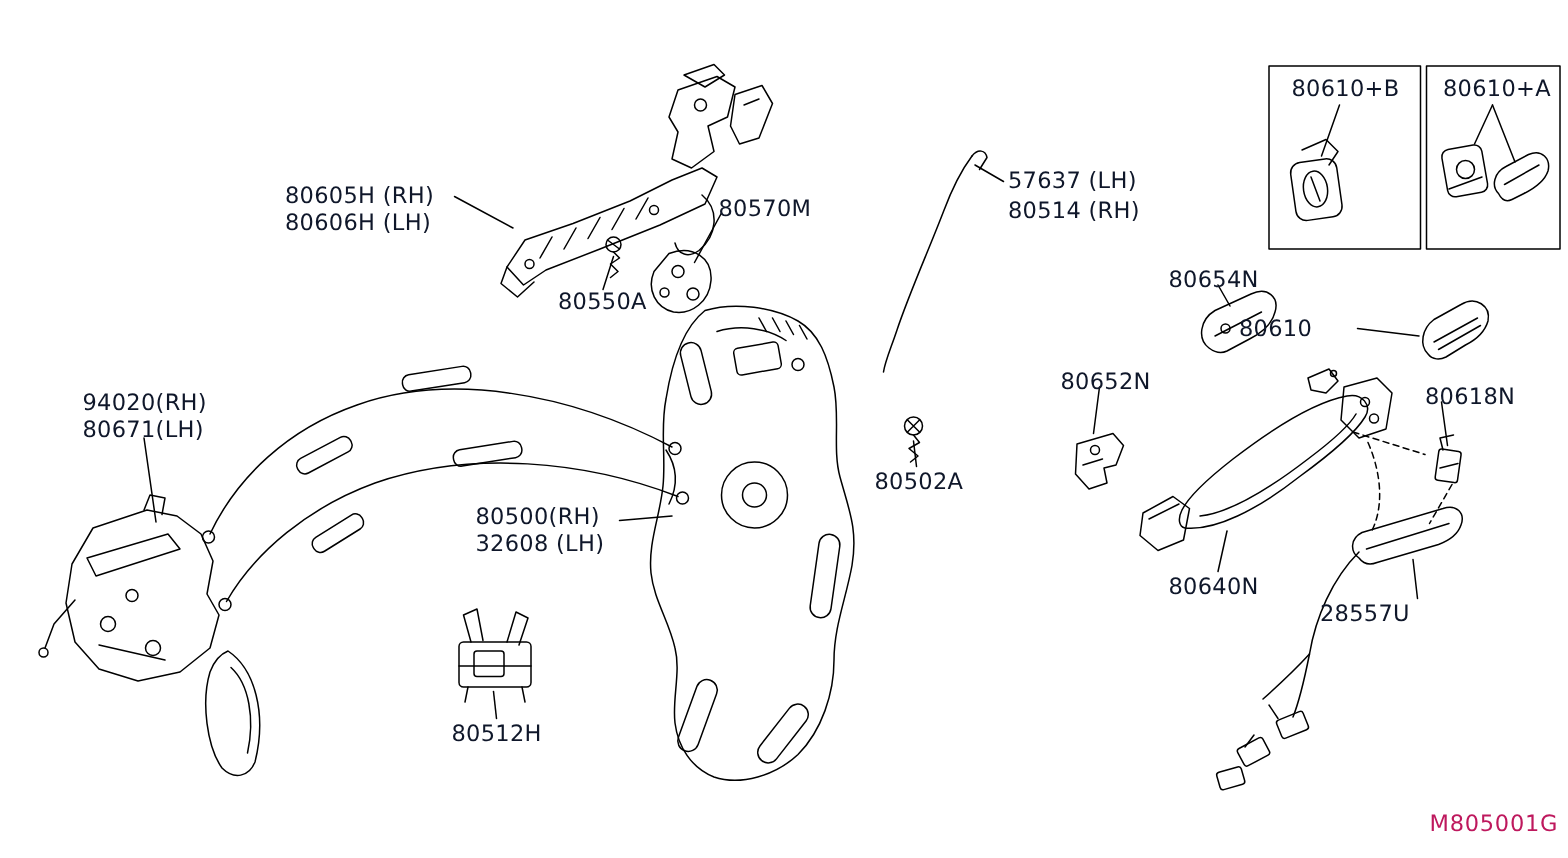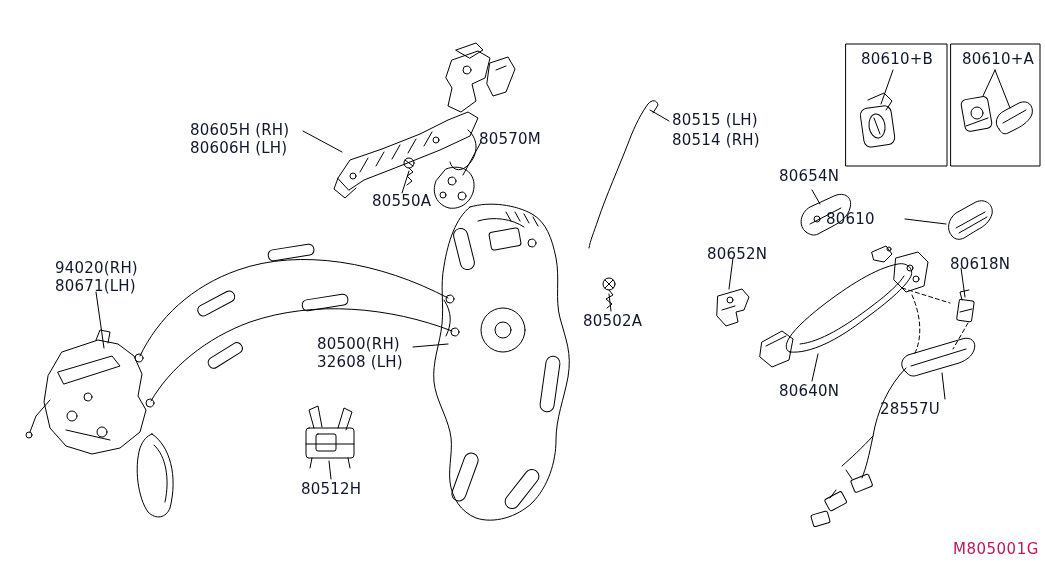--- a/index.html
+++ b/index.html
@@ -204,25 +204,25 @@
         <path d="M331,479 L329,461"></path>
       </g>
 
     </g>
   </svg>
 
   <div class="lbl" style="left:190px; top:121px">80605H (RH)</div>
   <div class="lbl" style="left:190px; top:139px">80606H (LH)</div>
   <div class="lbl" style="left:479px; top:130px">80570M</div>
   <div class="lbl" style="left:372px; top:192px">80550A</div>
-  <div class="lbl" style="left:672px; top:111px">80515 (LH)</div>
+  <div class="lbl" style="left:672px; top:111px">57637 (LH)</div>
   <div class="lbl" style="left:672px; top:131px">80514 (RH)</div>
   <div class="lbl" style="left:861px; top:50px">80610+B</div>
   <div class="lbl" style="left:962px; top:50px">80610+A</div>
-  <div class="lbl" style="left:779px; top:167px">80654N</div>
+  <div class="lbl" style="left:779px; top:177px">80654N</div>
   <div class="lbl" style="left:826px; top:210px">80610</div>
   <div class="lbl" style="left:707px; top:245px">80652N</div>
   <div class="lbl" style="left:950px; top:255px">80618N</div>
   <div class="lbl" style="left:55px; top:259px">94020(RH)</div>
   <div class="lbl" style="left:55px; top:277px">80671(LH)</div>
   <div class="lbl" style="left:317px; top:335px">80500(RH)</div>
   <div class="lbl" style="left:317px; top:353px">32608 (LH)</div>
   <div class="lbl" style="left:583px; top:312px">80502A</div>
   <div class="lbl" style="left:779px; top:382px">80640N</div>
   <div class="lbl" style="left:880px; top:400px">28557U</div>

